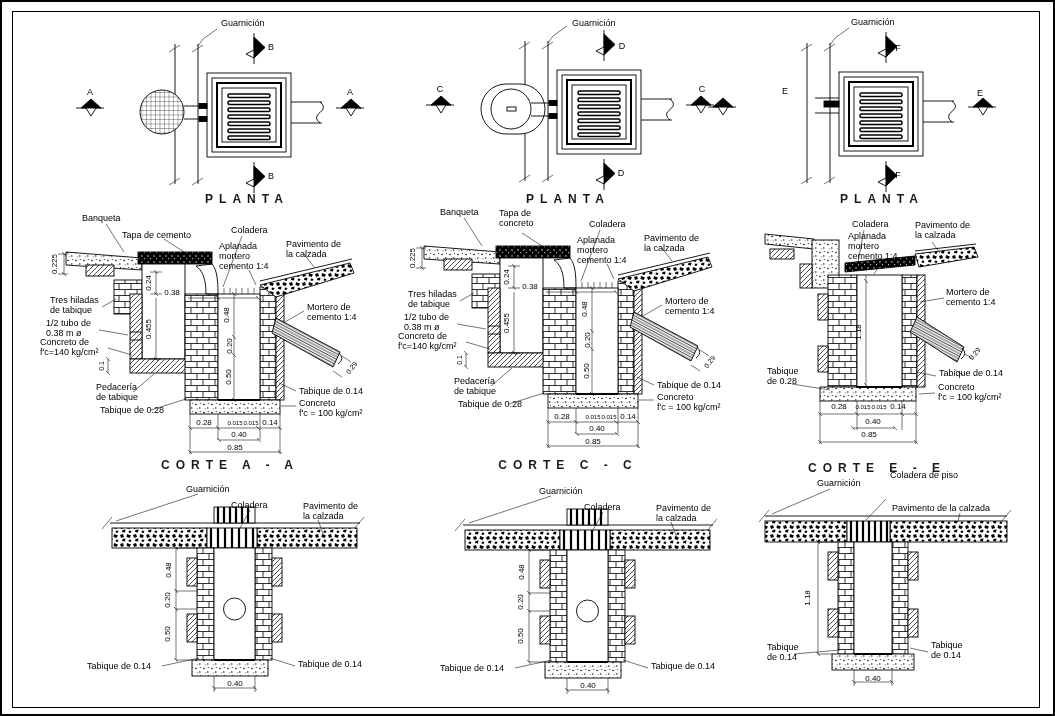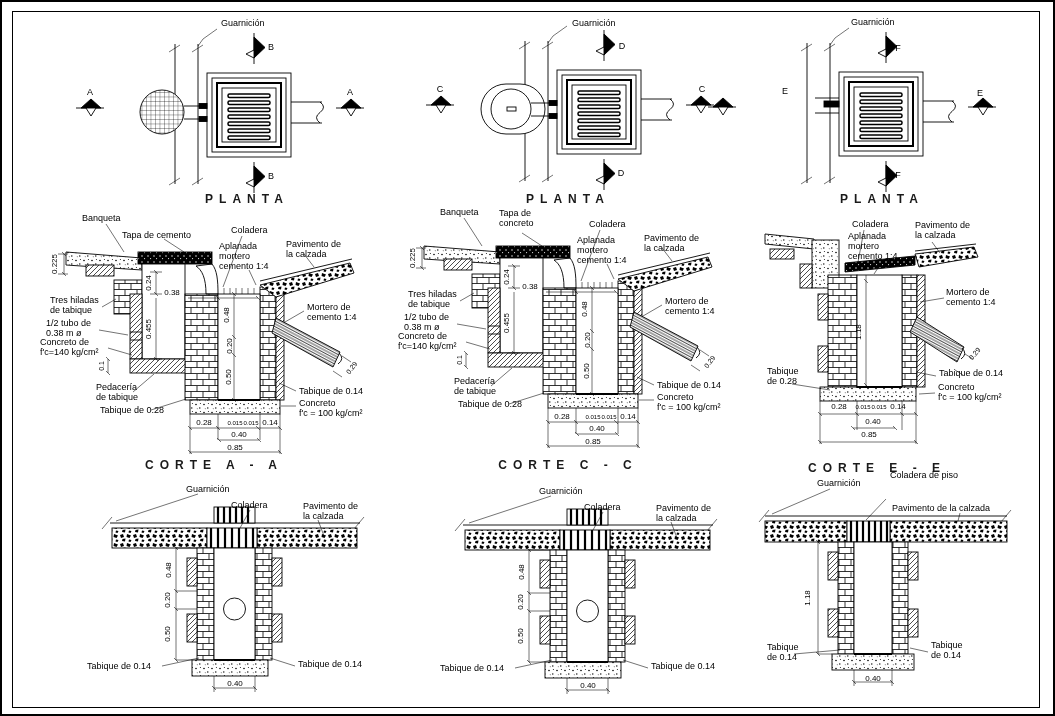--- a/index.html
+++ b/index.html
@@ -287,21 +287,21 @@
       <div class="lbl" style="left: 225px; top: 313px; font-size: 8px; transform: translate(-50%, -50%) rotate(-90deg);">0.48</div>
       <div class="lbl" style="left: 228px; top: 344px; font-size: 8px; transform: translate(-50%, -50%) rotate(-90deg);">0.20</div>
       <div class="lbl" style="left: 227px; top: 375px; font-size: 8px; transform: translate(-50%, -50%) rotate(-90deg);">0.50</div>
       <div class="lbl" style="left: 350px; top: 366px; font-size: 7px; transform: translate(-50%, -50%) rotate(-52deg);">0.29</div>
       <div class="lbl" style="left: 202px; top: 421px; font-size: 8px; transform: translate(-50%, -50%) rotate(0deg);">0.28</div>
       <div class="lbl" style="left: 233px; top: 421px; font-size: 6px; transform: translate(-50%, -50%) rotate(0deg);">0.015</div>
       <div class="lbl" style="left: 249px; top: 421px; font-size: 6px; transform: translate(-50%, -50%) rotate(0deg);">0.015</div>
       <div class="lbl" style="left: 268px; top: 421px; font-size: 8px; transform: translate(-50%, -50%) rotate(0deg);">0.14</div>
       <div class="lbl" style="left: 237px; top: 433px; font-size: 8px; transform: translate(-50%, -50%) rotate(0deg);">0.40</div>
       <div class="lbl" style="left: 233px; top: 446px; font-size: 8px; transform: translate(-50%, -50%) rotate(0deg);">0.85</div>
-      <div class="lbl title" style="left: 212px; top: 464px; transform: translate(-50%, -50%) rotate(0deg);">CORTE A - A</div>
+      <div class="lbl title" style="left: 228px; top: 464px; transform: translate(-50%, -50%) rotate(0deg);">CORTE A - A</div>
       <div class="lbl" style="left: 438px; top: 210px; transform: translate(0px, -50%) rotate(0deg);">Banqueta</div>
       <div class="lbl" style="left: 497px; top: 216px; transform: translate(0px, -50%) rotate(0deg);">Tapa de
 concreto</div>
       <div class="lbl" style="left: 587px; top: 222px; transform: translate(0px, -50%) rotate(0deg);">Coladera</div>
       <div class="lbl" style="left: 575px; top: 248px; transform: translate(0px, -50%) rotate(0deg);">Aplanada
 mortero
 cemento  1:4</div>
       <div class="lbl" style="left: 642px; top: 241px; transform: translate(0px, -50%) rotate(0deg);">Pavimento de
 la calzada</div>
       <div class="lbl" style="left: 663px; top: 304px; transform: translate(0px, -50%) rotate(0deg);">Mortero de

